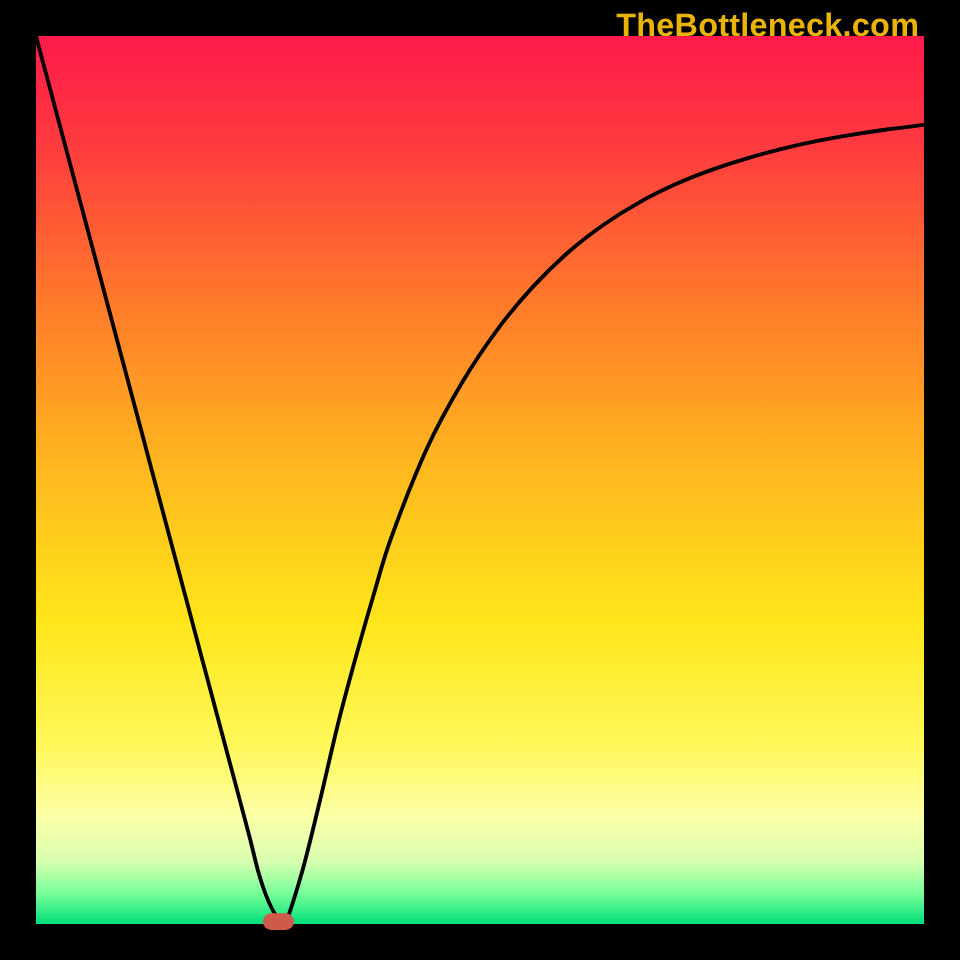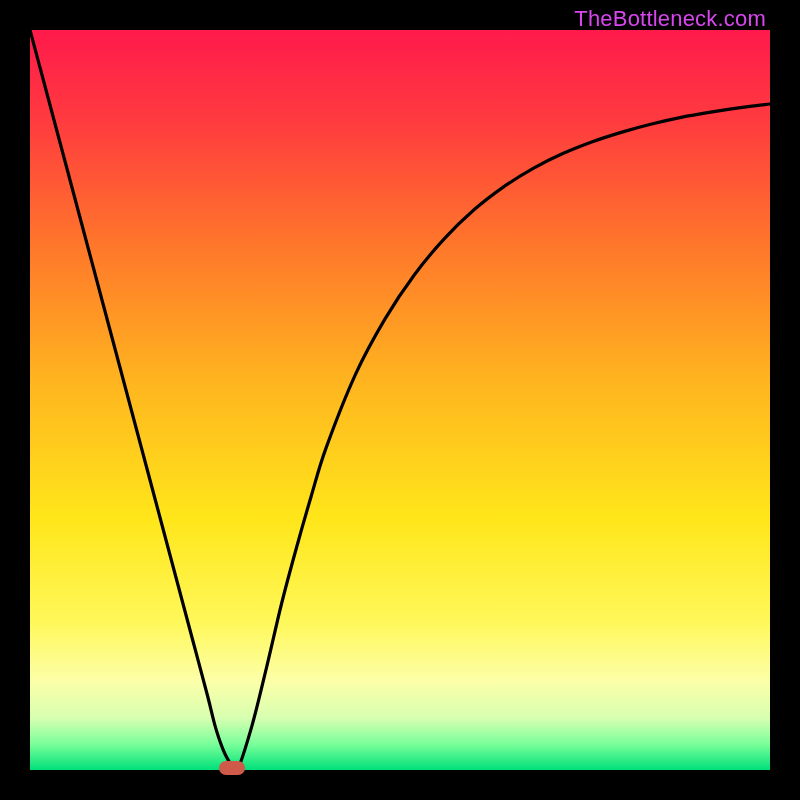--- a/index.html
+++ b/index.html
@@ -29,23 +29,23 @@
     inset: 0;
   }
   .curve-svg {
     position: absolute;
     inset: 0;
   }
   .watermark {
     position: absolute;
     top: 6px;
     right: 34px;
-    color: #d946ef;
-    font-size: 22px;
-    font-weight: 400;
+    color: #eab308;
+    font-size: 27px;
+    font-weight: 700;
     letter-spacing: 0.2px;
   }
   .marker {
     position: absolute;
     width: 26px;
     height: 14px;
     border-radius: 8px;
   }
 </style>
 </head>

